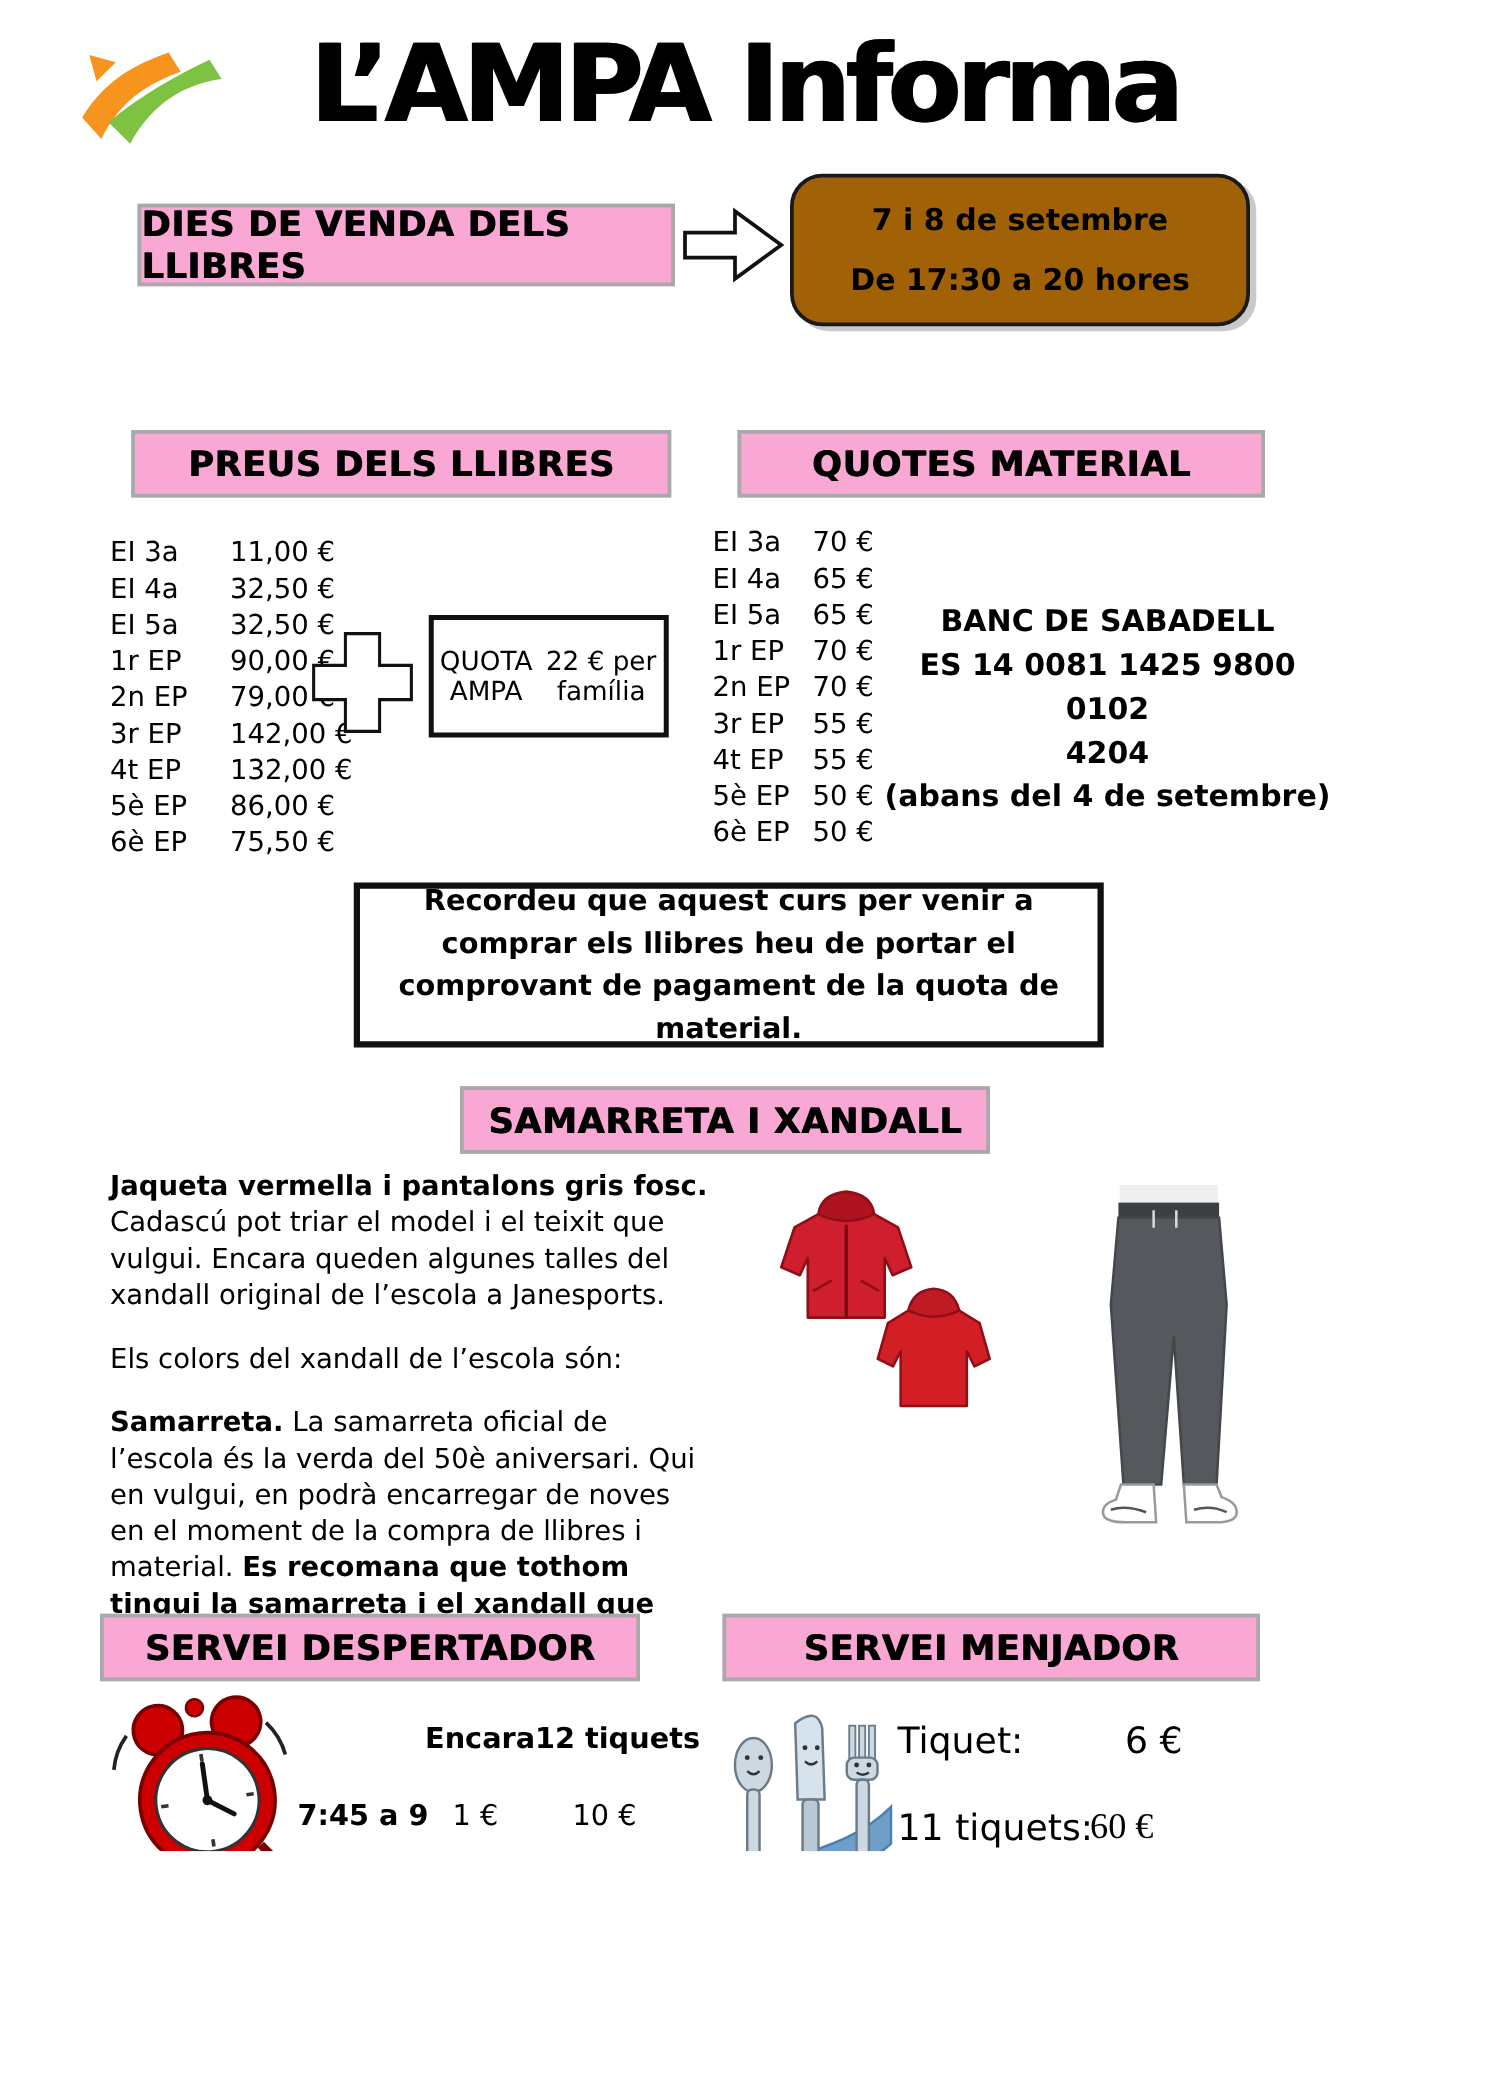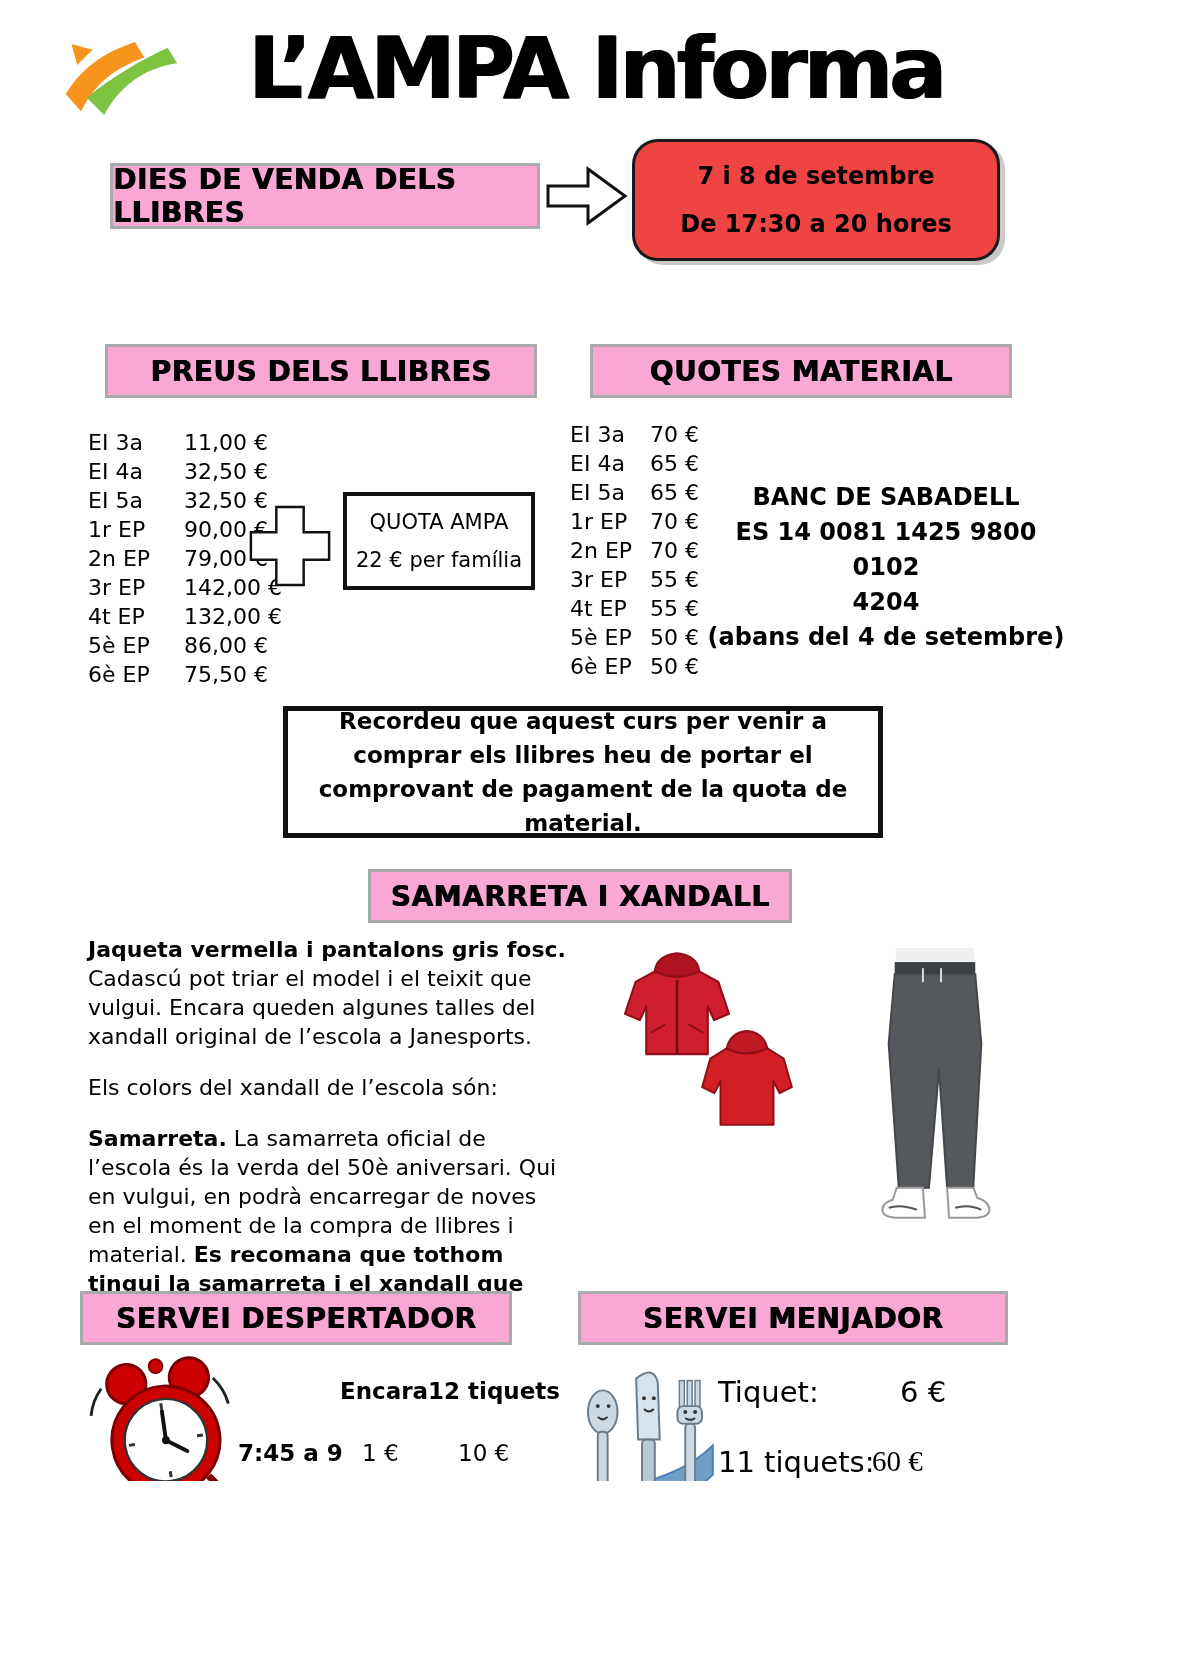--- a/index.html
+++ b/index.html
@@ -10,32 +10,32 @@
 
   .title { left:185px; top:18px; width:820px; text-align:center;
            font-family:"DejaVu Sans",sans-serif; font-weight:bold; font-size:86px;
            letter-spacing:-4px; text-shadow:1.5px 0 #000; }
 
   .hdr-box { border:3px solid #a9a9a9; background:#f9a8d4; display:flex; align-items:center;
              justify-content:center; font-weight:bold; font-size:28px; letter-spacing:.5px;
              text-shadow:.8px 0 #000; }
 
   .date-box { left:632px; top:139px; width:368px; height:122px; border:3px solid #1a1a1a;
-              border-radius:26px; background:#ef4444; box-shadow:5px 4px 0 #c9c9c9;
+              border-radius:26px; background:#a16207; box-shadow:5px 4px 0 #c9c9c9;
               display:flex; flex-direction:column; justify-content:space-evenly;
               align-items:center; font-weight:bold; font-size:24px; }
 
   .price-list .row, .fee-list .row { display:flex; line-height:29px; font-size:22px; }
   .price-list .lvl { width:96px; }
   .price-list .prc { width:112px; }
   .fee-list .lvl { width:80px; }
   .fee-list .prc { }
 
   .quota-box { left:343px; top:492px; width:192px; height:98px; border:4px solid #111;
-               display:flex; flex-direction:column; justify-content:space-evenly;
+               display:flex; flex-direction:row; justify-content:space-evenly;
                align-items:center; font-size:21px; text-align:center; }
 
   .bank-block { left:706px; top:480px; width:360px; text-align:center; font-weight:bold;
                 font-size:24px; line-height:35px; }
 
   .notice-box { left:283px; top:706px; width:600px; height:132px; border:5px solid #111;
                 display:flex; align-items:center; justify-content:center; text-align:center;
                 font-weight:bold; font-size:23px; line-height:34px; padding:0 14px; }
 
   .uniform-text { left:88px; top:935px; width:480px; font-size:22px; line-height:29px; }

